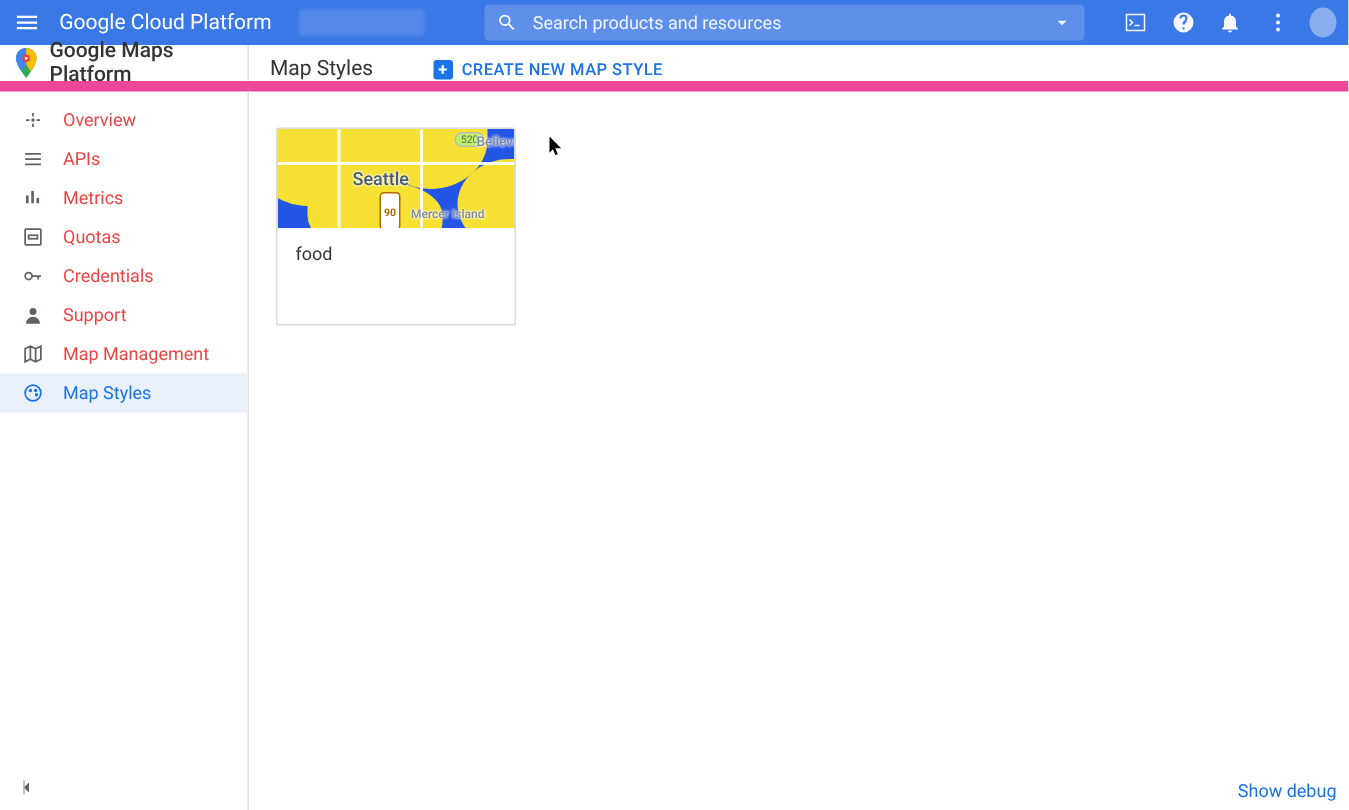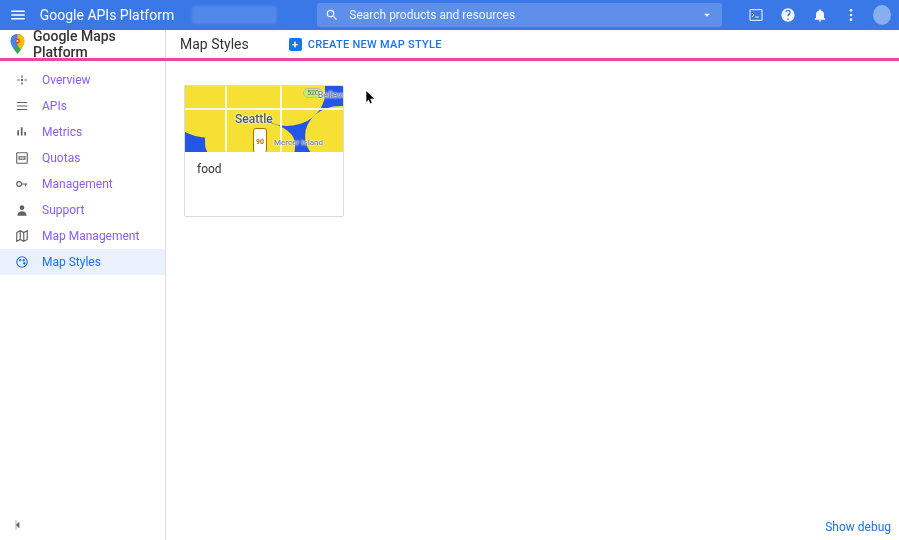--- a/index.html
+++ b/index.html
@@ -12,33 +12,33 @@
 .topbar .project-blur { width: 95px; height: 18px; background: rgba(255,255,255,0.12); border-radius: 3px; filter: blur(1px); margin-left: 6px; }
 .topbar .search-wrap { margin-left: 28px; width: 450px; height: 24px; background: rgba(255,255,255,0.18); border-radius: 3px; display:flex; align-items:center; padding: 0 8px; gap: 10px; }
 .topbar .search-wrap input { flex:1; background: transparent; border:none; outline:none; color:#0f172a; font-size: 12px; }
 .topbar .search-wrap input::placeholder { color: rgba(255,255,255,0.9); }
 .topbar .search-caret { margin-left: auto; opacity: 0.9; }
 .topbar .spacer { flex:1; }
 .topbar .icon-btn { width: 22px; height: 22px; display:flex; align-items:center; justify-content:center; cursor:pointer; opacity: 0.95; }
 .topbar .avatar { width:20px; height:20px; border-radius:50%; background: rgba(255,255,255,0.4); }
 
 
-.subhead { height: 31px; border-bottom: 3px solid #ec4899; display:flex; align-items:center; }
+.subhead { height: 31px; border-bottom: 7px solid #ec4899; display:flex; align-items:flex-end; }
 .subhead-left { width: 166px; height: 100%; display:flex; align-items:center; gap:8px; padding-left: 10px; border-right: 1px solid #e0e0e0; }
 .subhead-left .pin { width:16px; height:20px; }
 .subhead-left .title { font-size: 14px; color:#333; font-weight:500; }
 .subhead-right { display:flex; align-items:center; gap: 40px; padding-left: 14px; }
 .page-title { font-size: 14px; color:#333; font-weight: 400; }
 .create-btn { display:flex; align-items:center; gap:6px; color:#1a73e8; font-size:11px; font-weight:500; letter-spacing:0.3px; cursor:pointer; }
 .create-btn .plus-box { width:13px; height:13px; background:#1a73e8; display:flex; align-items:center; justify-content:center; color:#fff; font-size:11px; font-weight:700; border-radius:2px; }
 
 
 .body-row { display:flex; height: calc(540px - 61px); position: relative; }
 .sidebar { width: 166px; border-right: 1px solid #e0e0e0; padding-top: 6px; position: relative; }
-.nav-item { height: 26px; display:flex; align-items:center; gap: 12px; padding-left: 14px; font-size: 12px; color:#8b5cf6; cursor:pointer; }
+.nav-item { height: 26px; display:flex; align-items:center; gap: 12px; padding-left: 14px; font-size: 12px; color:#ef4444; cursor:pointer; }
 .nav-item .nav-icon { width:16px; height:16px; display:flex; align-items:center; justify-content:center; color:#5f6368; }
 .nav-item.active { background:#eaf1fd; color:#1a73e8; }
 .nav-item.active .nav-icon { color:#1a73e8; }
 .sidebar .collapse-btn { position:absolute; left:10px; bottom:5px; width:18px; height:18px; cursor:pointer; color:#5f6368; }
 
 .content { flex:1; padding: 24px 0 0 18px; position: relative; }
 
 
 .card { width: 160px; height: 132px; border: 1px solid #dcdcdc; border-radius: 2px; overflow:hidden; background:#fff; cursor:pointer; }
 .card .thumb { height: 66px; position:relative; overflow:hidden; }
@@ -73,21 +73,21 @@
 </style>
 </head>
 <body>
 
 <div class="topbar">
   <div class="menu-btn">
     <svg width="18" height="18" viewBox="0 0 24 24" fill="#fff">
         <path d="M3 6h18v2H3zM3 11h18v2H3zM3 16h18v2H3z"></path>
       </svg>
   </div>
-  <div class="brand">Google APIs Platform</div>
+  <div class="brand">Google Cloud Platform</div>
   <div class="project-blur"></div>
   <div class="search-wrap">
     <svg width="14" height="14" viewBox="0 0 24 24" fill="#fff">
         <path d="M15.5 14h-.79l-.28-.27A6.471 6.471 0 0016 9.5 6.5 6.5 0 109.5 16a6.471 6.471 0 004.23-1.57l.27.28v.79L19 20.49 20.49 19 15.5 14zM9.5 14A4.5 4.5 0 1114 9.5 4.5 4.5 0 019.5 14z"></path>
       </svg>
     <input placeholder="Search products and resources" style="">
     <svg class="search-caret" width="14" height="14" viewBox="0 0 24 24" fill="#fff">
         <path d="M7 10l5 5 5-5z"></path>
       </svg>
   </div>
@@ -173,21 +173,21 @@
         </span>
       <span>Quotas</span>
     </div>
     <div class="nav-item">
       <span class="nav-icon">
           <svg width="14" height="14" viewBox="0 0 24 24" fill="none" stroke="currentColor" stroke-width="2">
             <circle cx="7" cy="12" r="4"></circle>
             <path d="M11 12h10M18 12v4"></path>
           </svg>
         </span>
-      <span>Management</span>
+      <span>Credentials</span>
     </div>
     <div class="nav-item">
       <span class="nav-icon">
           <svg width="14" height="14" viewBox="0 0 24 24" fill="currentColor">
             <circle cx="12" cy="8" r="4"></circle>
             <path d="M4 22a8 8 0 0116 0z"></path>
           </svg>
         </span>
       <span>Support</span>
     </div>

